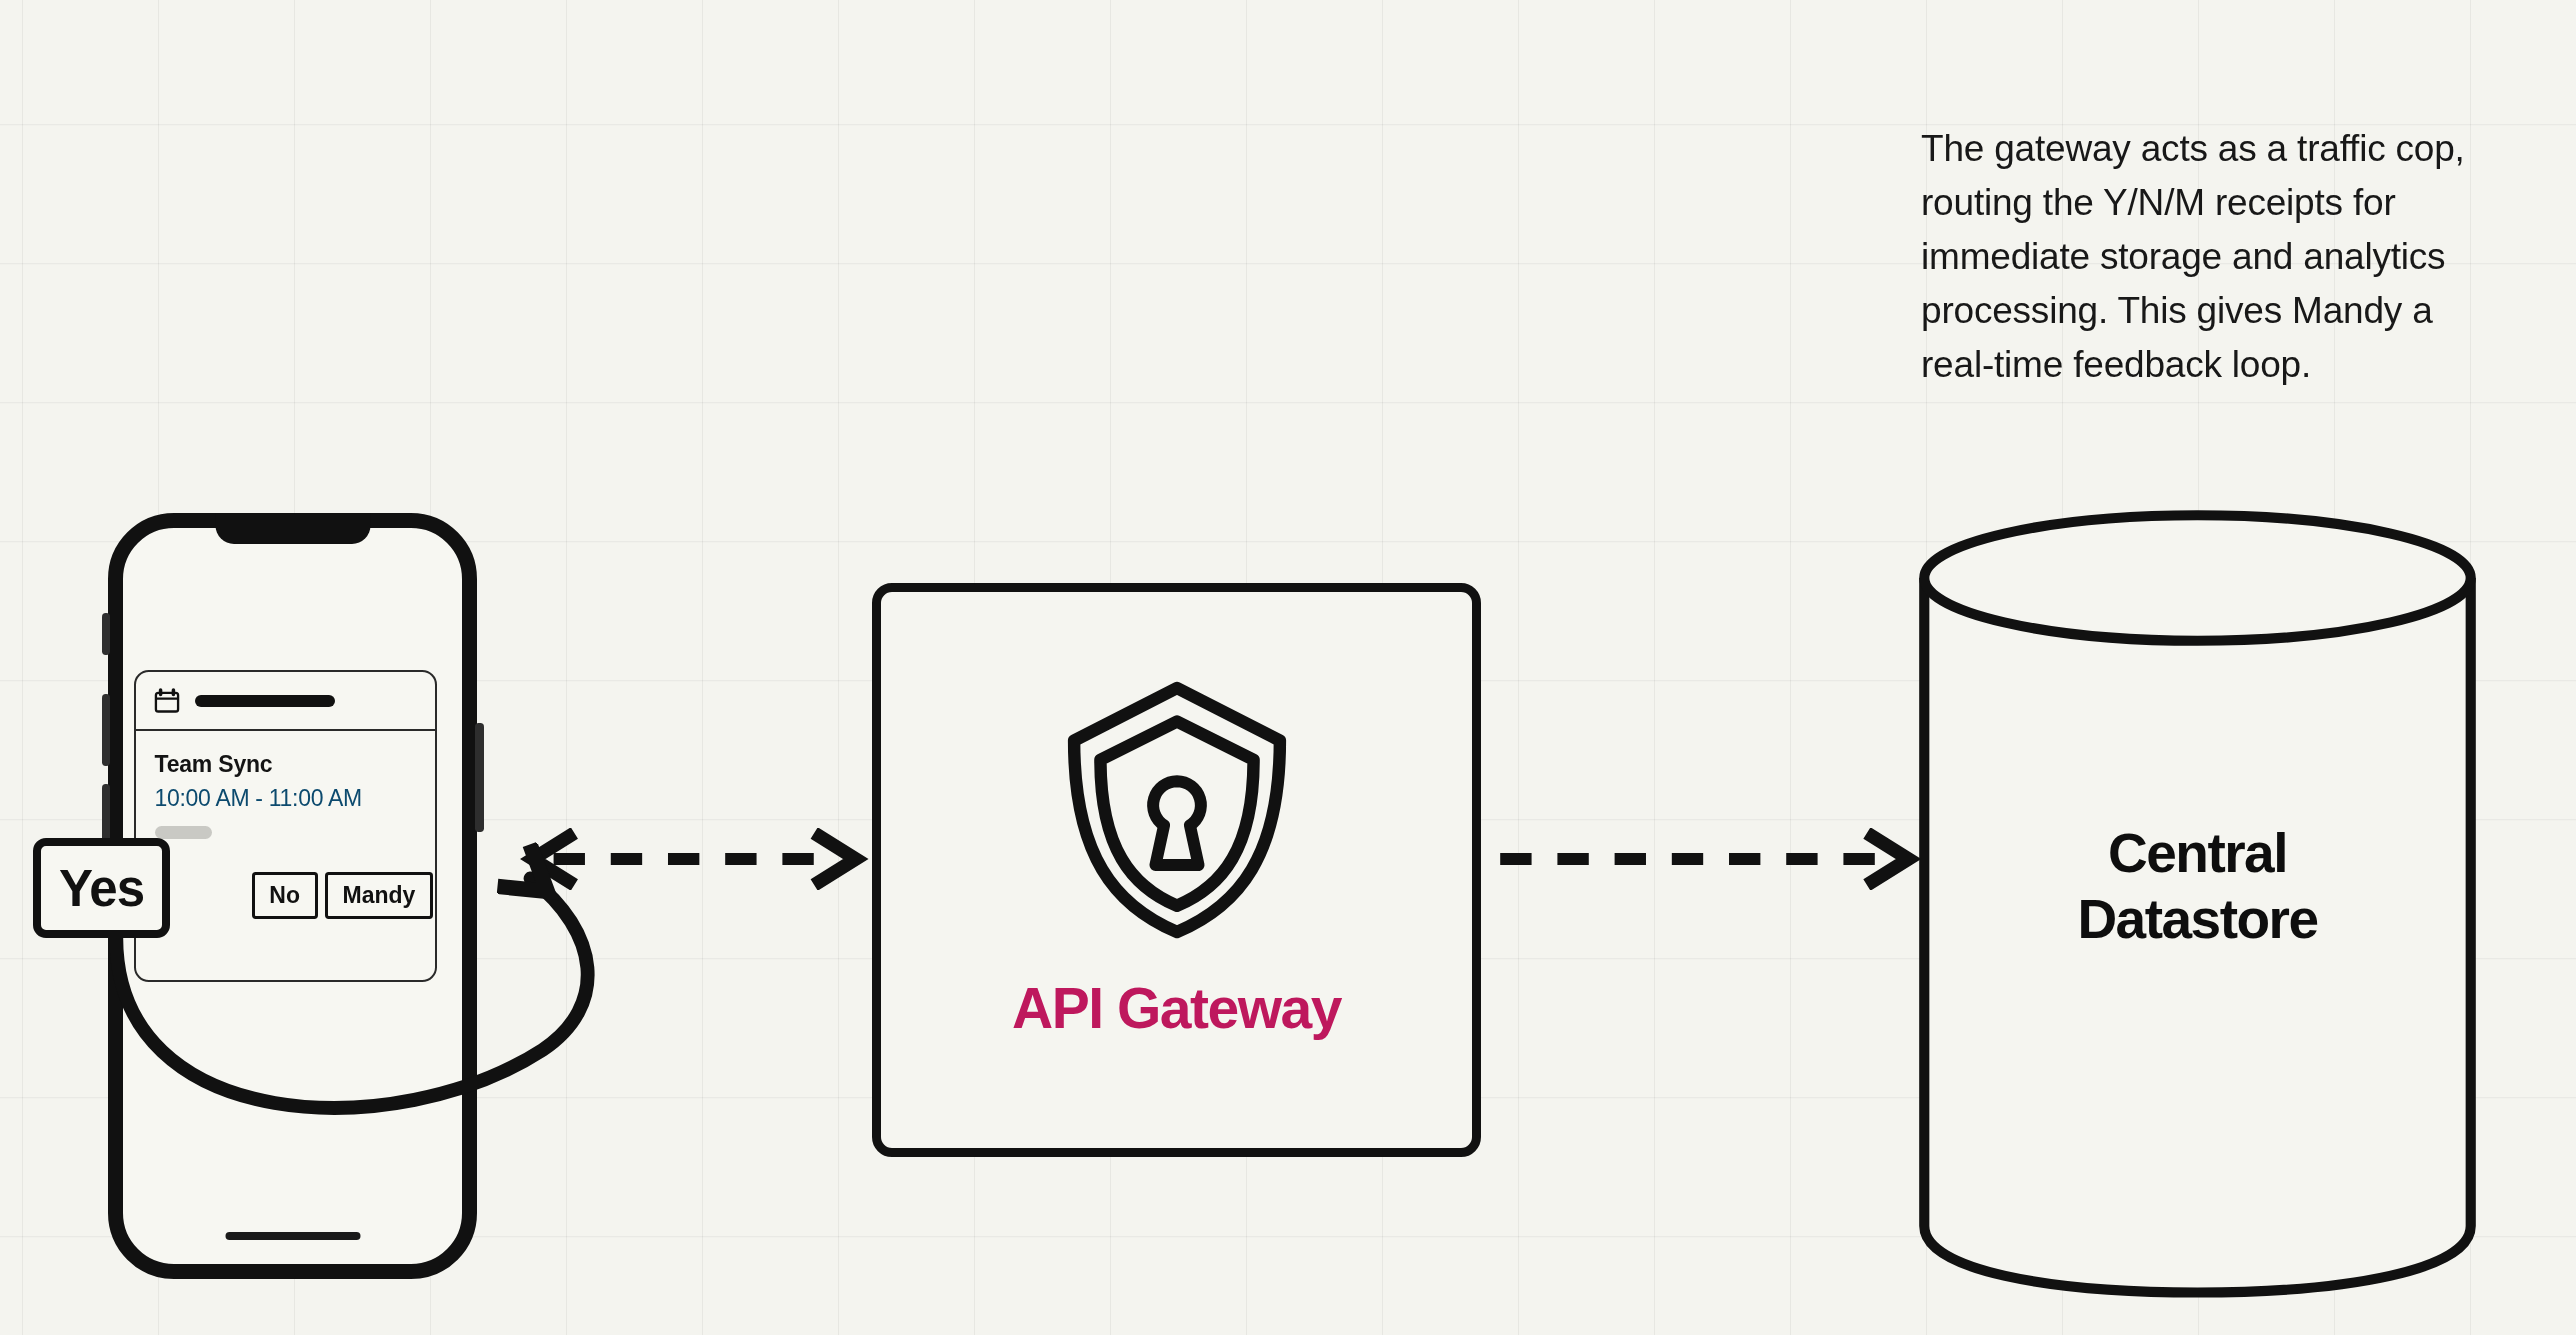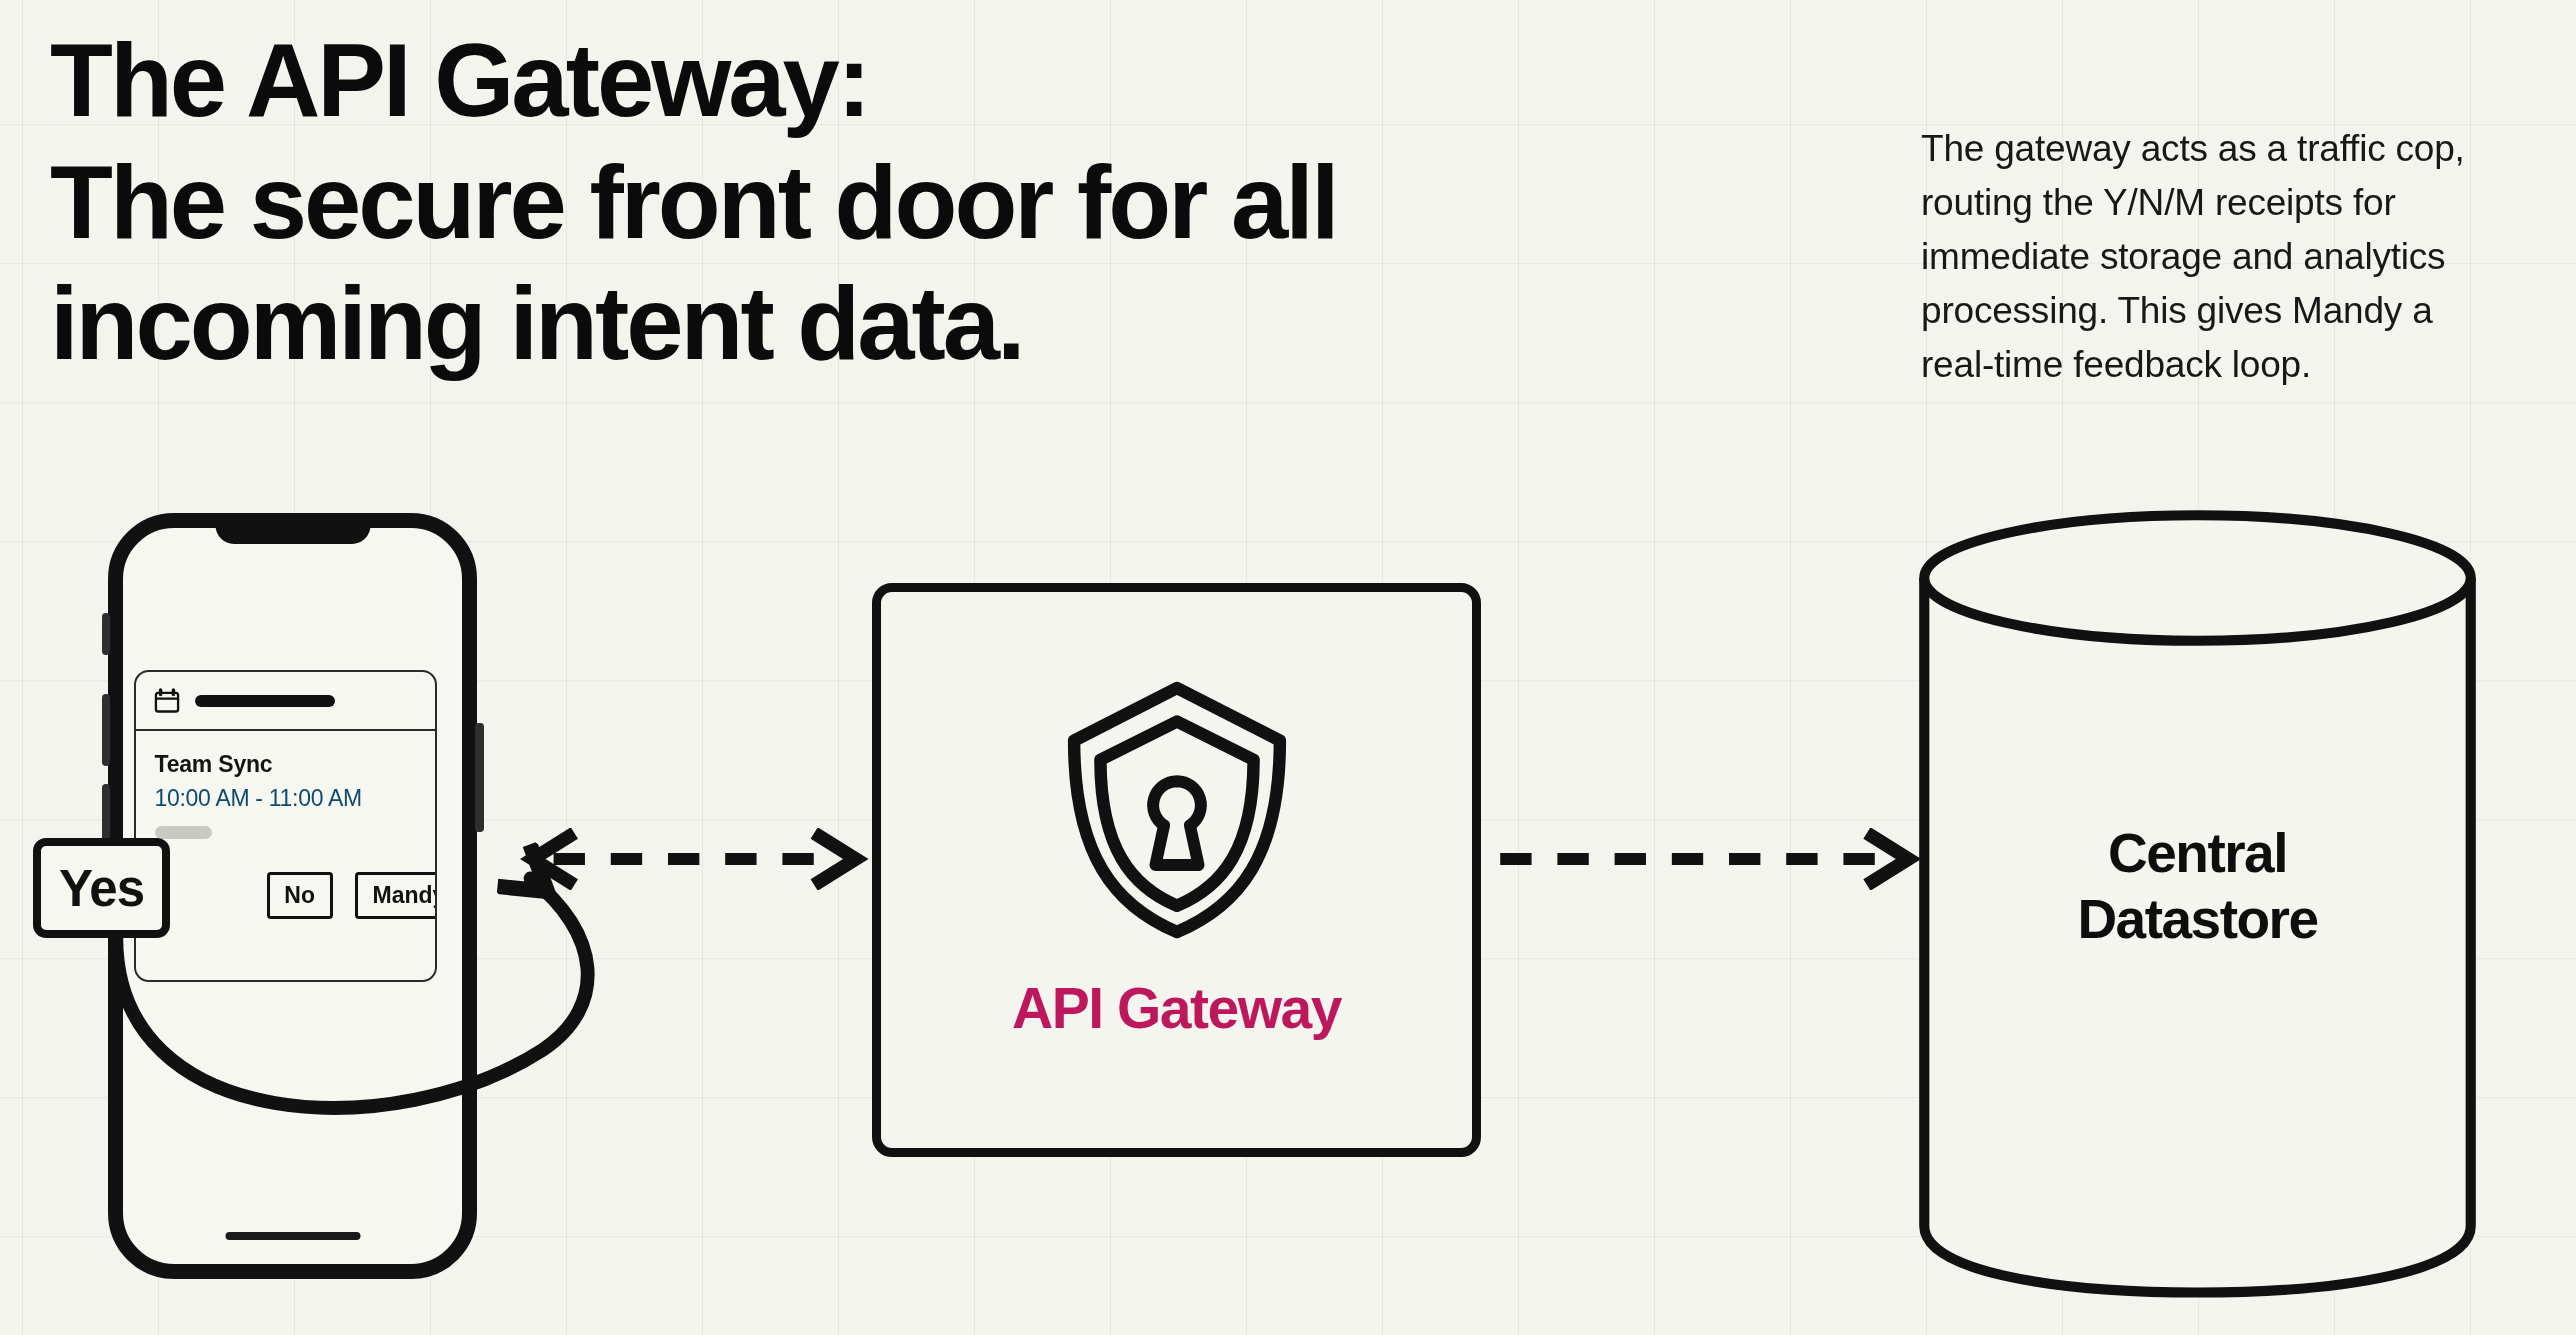--- a/index.html
+++ b/index.html
@@ -149,21 +149,21 @@
     height: 13px;
     border-radius: 7.4px;
     background: #c9c9c4;
   }
   #rsvp-row {
     position: absolute;
     left: 18.5px;
     bottom: 61px;
     display: flex;
     align-items: center;
-    gap: 22px;
+    gap: 7px;
   }
   .rsvp-btn {
     border: 3.7px solid #111111;
     background: #f7f7f2;
     border-radius: 3.7px;
     font-family: "Liberation Sans", sans-serif;
     font-weight: 700;
     font-size: 23px;
     color: #111111;
     padding: 9.2px 14.8px;
@@ -249,23 +249,20 @@
     letter-spacing: -1.5px;
     color: #0e0e0e;
     white-space: pre-line;
   }
 </style>
 </head>
 <body>
 
 <div id="stage">
 
-  <div id="headline">The API Gateway:
-The secure front door for all
-incoming intent data.</div>
 
   <div id="side-note">The gateway acts as a traffic cop, routing the Y/N/M receipts for immediate storage and analytics processing. This gives Mandy a real-time feedback loop.</div>
 
   <div id="phone-wrap">
     <div id="phone-body"></div>
     <div id="phone-notch"></div>
     <div class="side-btn" id="btn-silent"></div>
     <div class="side-btn" id="btn-volup"></div>
     <div class="side-btn" id="btn-voldn"></div>
     <div class="side-btn" id="btn-power"></div>

